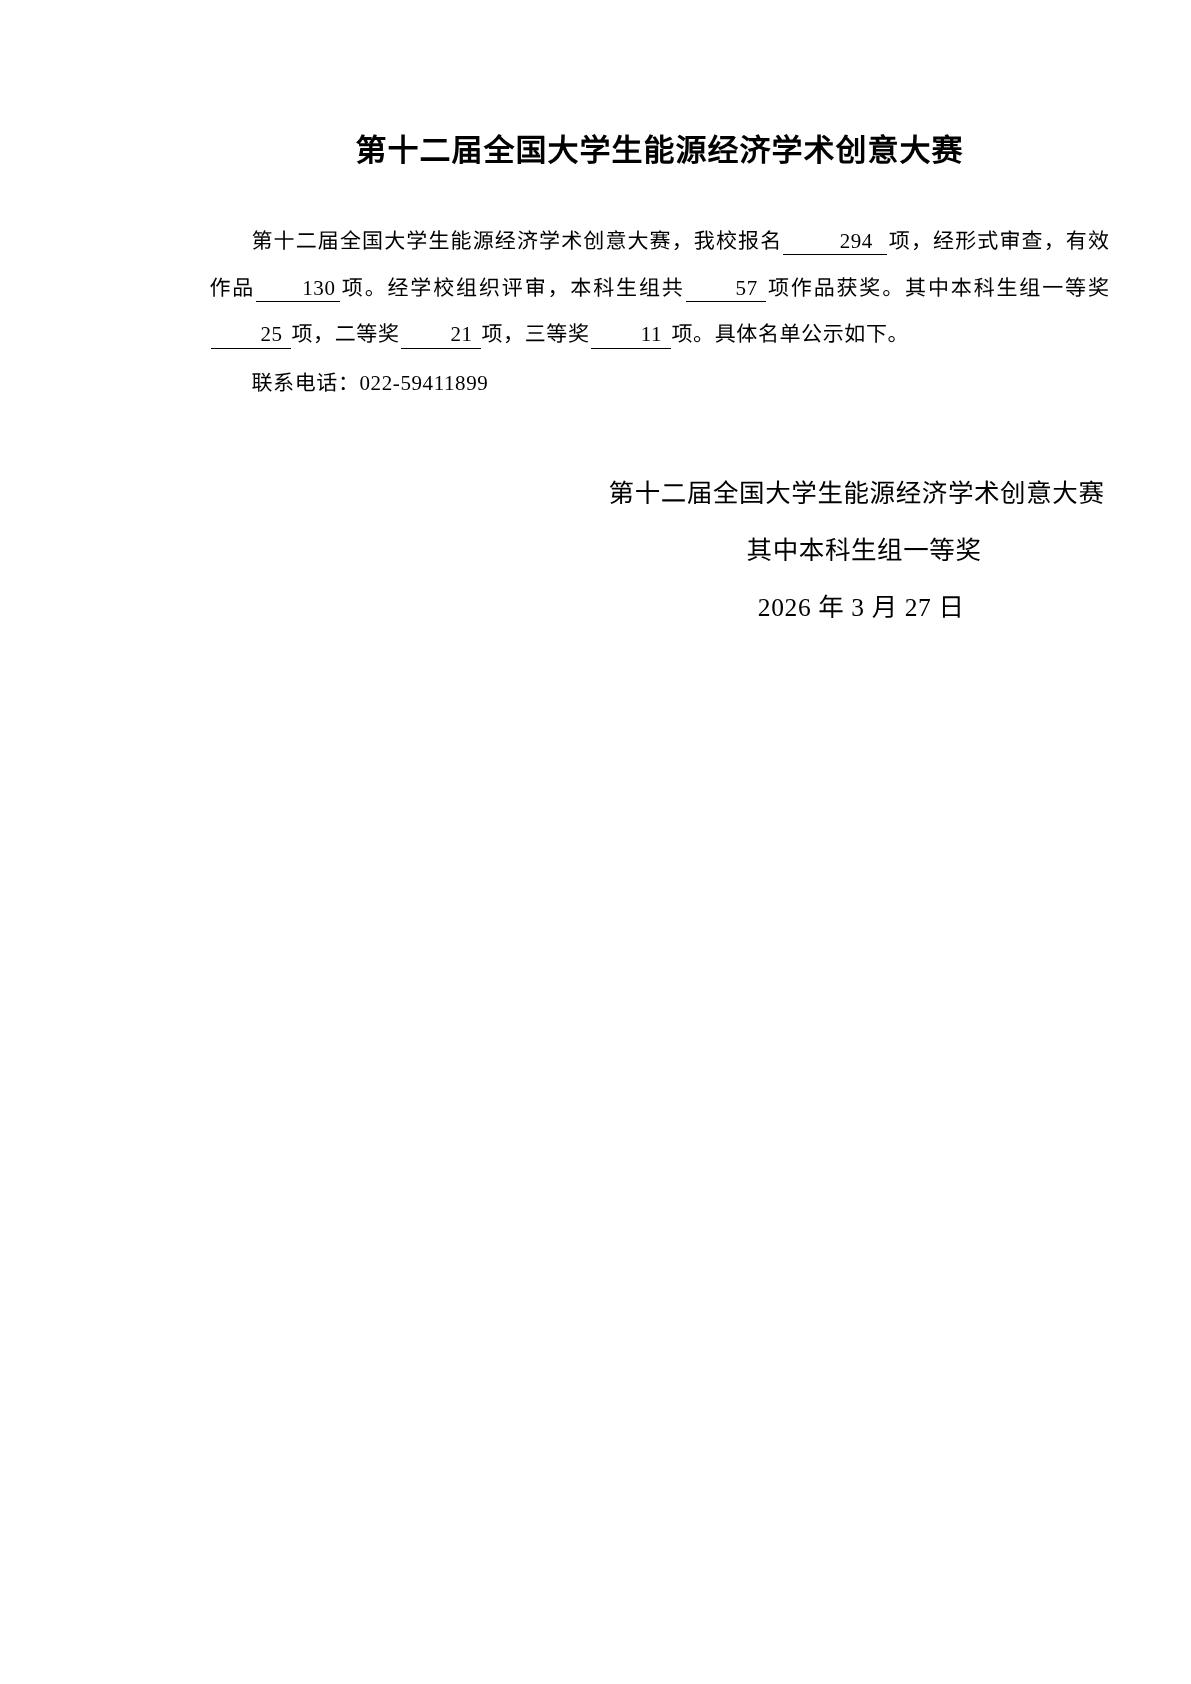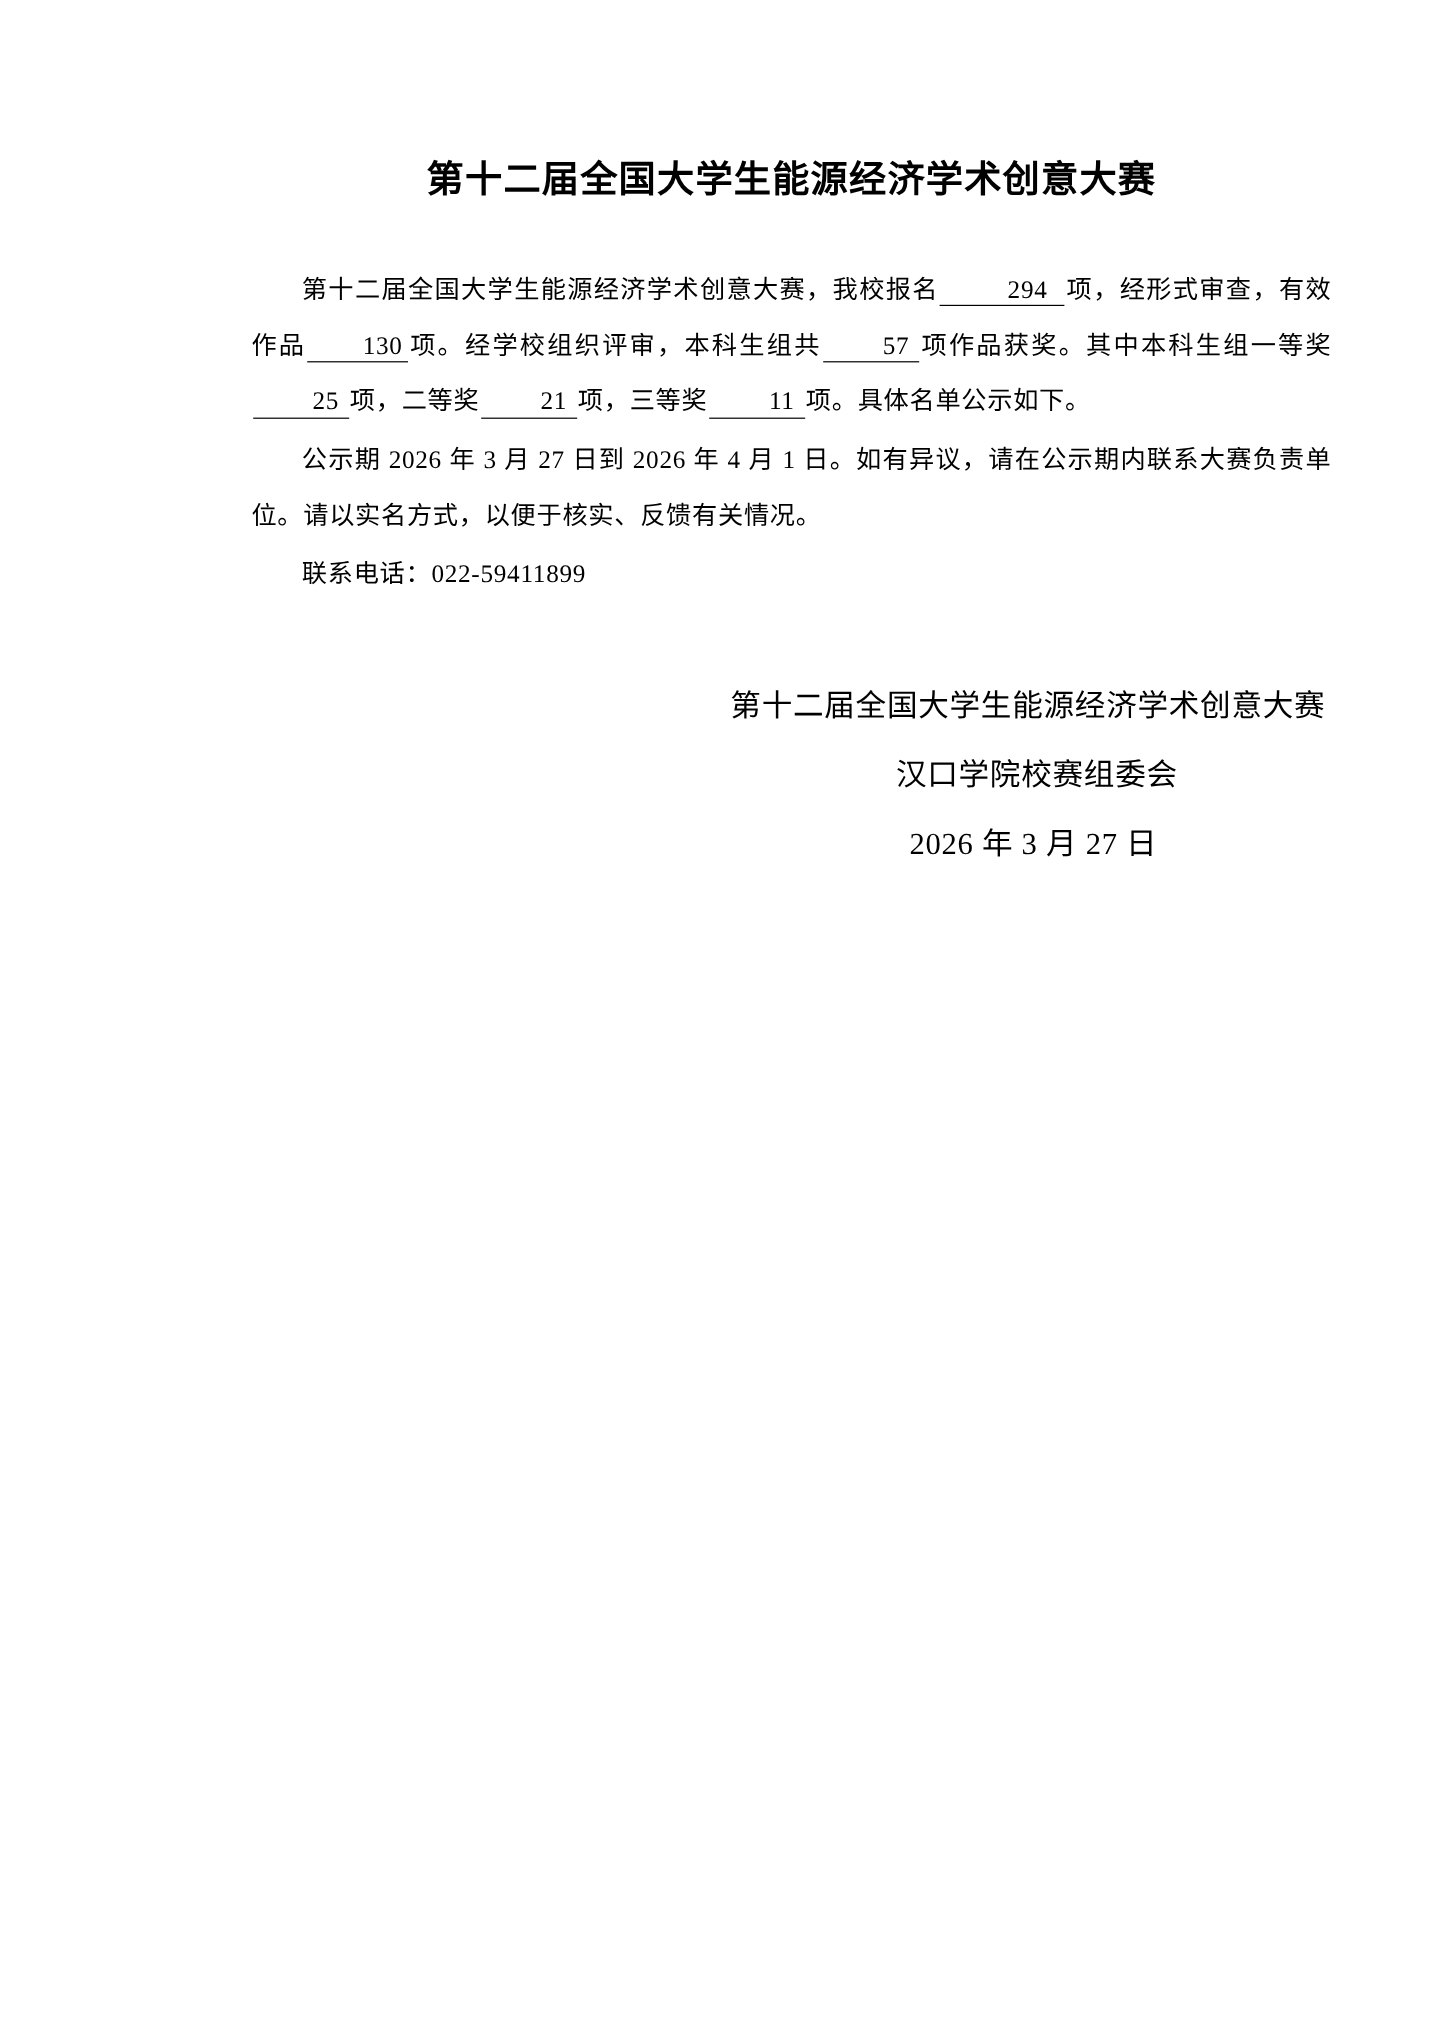--- a/index.html
+++ b/index.html
@@ -90,26 +90,25 @@
   <div class="content">
 
     <div class="title-block">
       <span class="title-line">第十二届全国大学生能源经济学术创意大赛</span>
     </div>
 
     <div class="body-block">
 
       <p class="para"><span>第十二届全国大学生能源经济学术创意大赛，我校报名</span><span class="fill wide num">294</span><span>项，经形式审查，有效作品</span><span class="fill num">130</span><span>项。经学校组织评审，本科生组共</span><span class="fill num">57</span><span>项作品获奖。其中本科生组一等奖</span><span class="fill num">25</span><span>项，二等奖</span><span class="fill num">21</span><span>项，三等奖</span><span class="fill num">11</span><span>项。具体名单公示如下。</span></p>
 
-      <p class="para">公示期 2026 年 3 月 27 日到 2026 年 4 月 1 日。如有异议，请在公示期内联系大赛负责单位。请以实名方式，以便于核实、反馈有关情况。</p>
 
       <p class="para">联系电话：022-59411899</p>
 
     </div>
 
     <div class="sign-block">
       <span class="sign-line l1">第十二届全国大学生能源经济学术创意大赛</span>
-      <span class="sign-line l2">汉口学院校赛组委会</span>
+      <span class="sign-line l2">其中本科生组一等奖</span>
       <span class="sign-line l3 num">2026 年 3 月 27 日</span>
     </div>
 
   </div>
 </div>
 
 </body></html>

